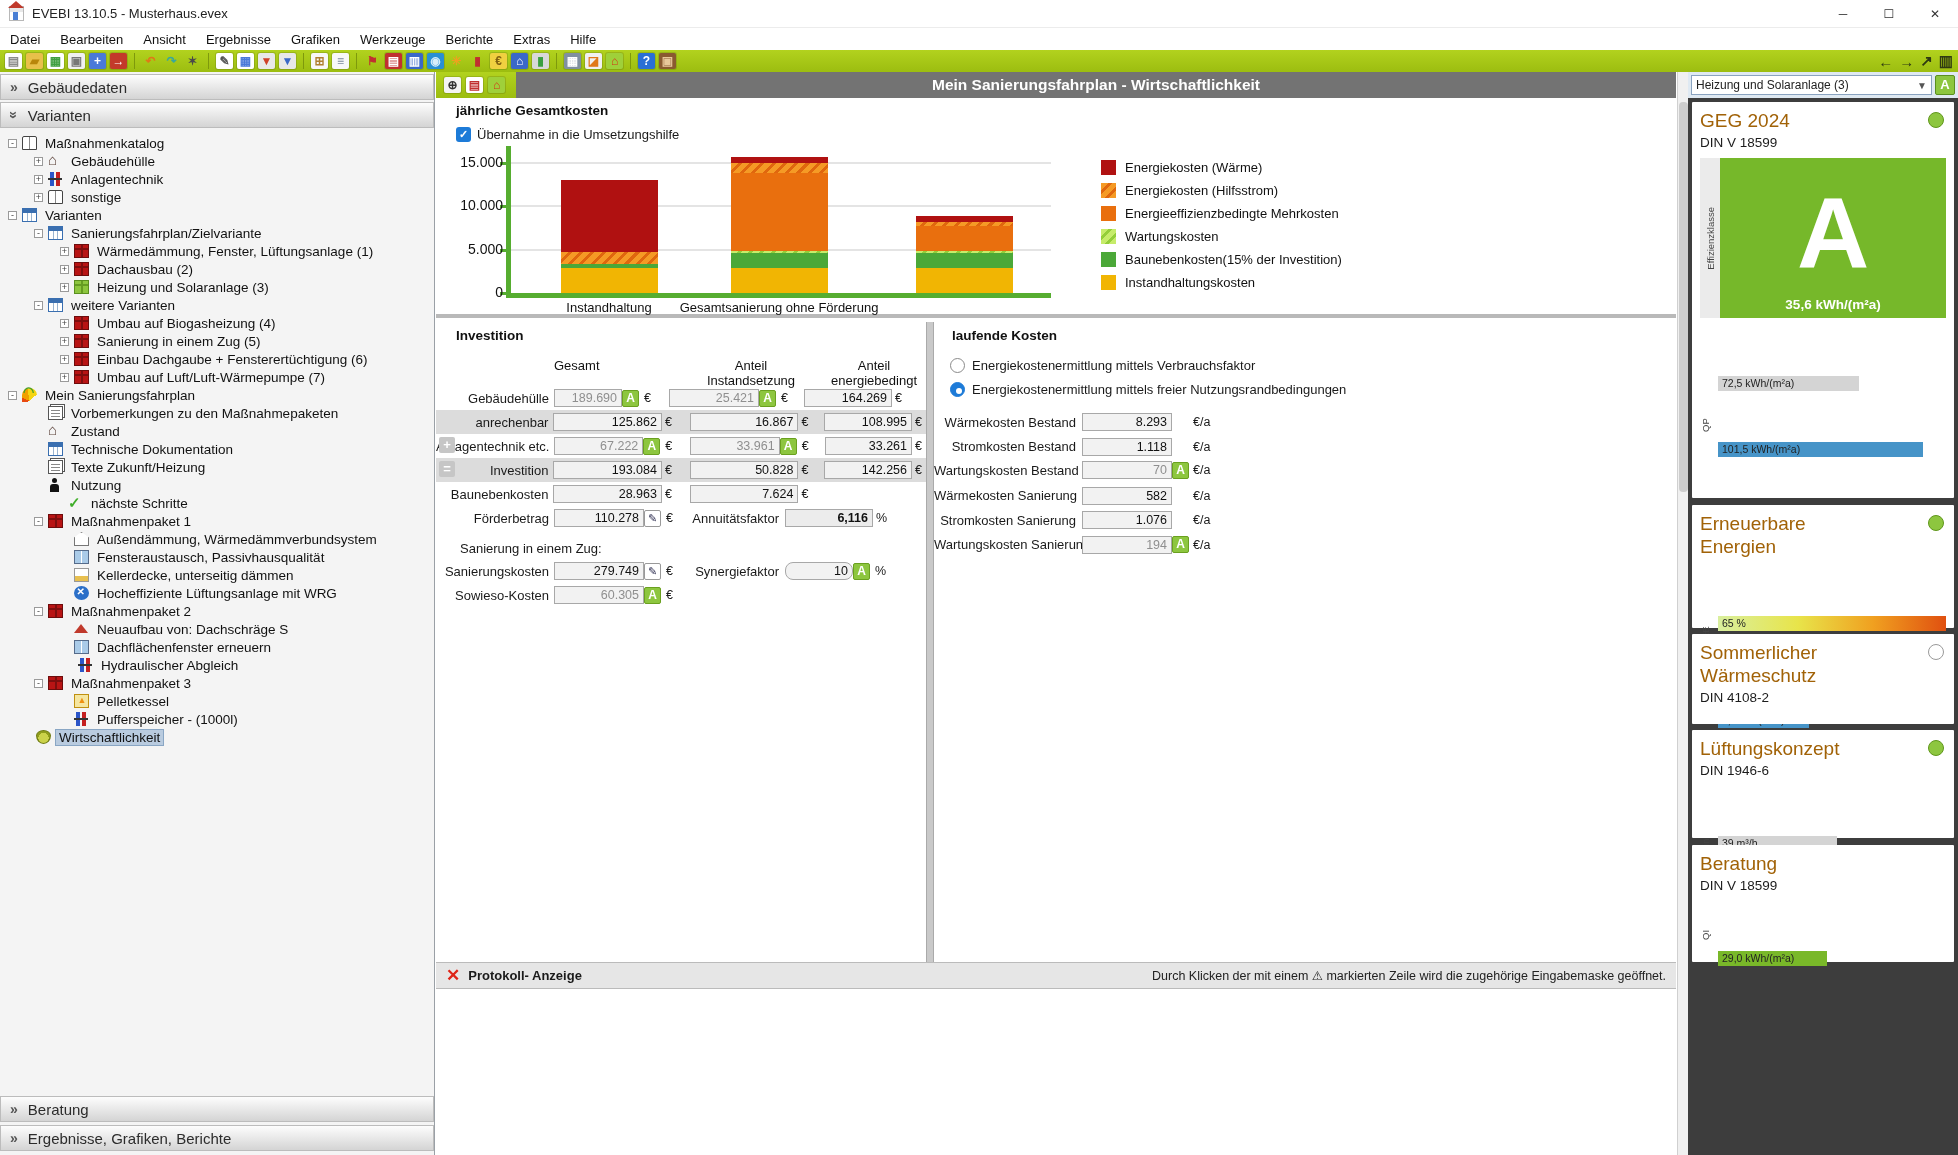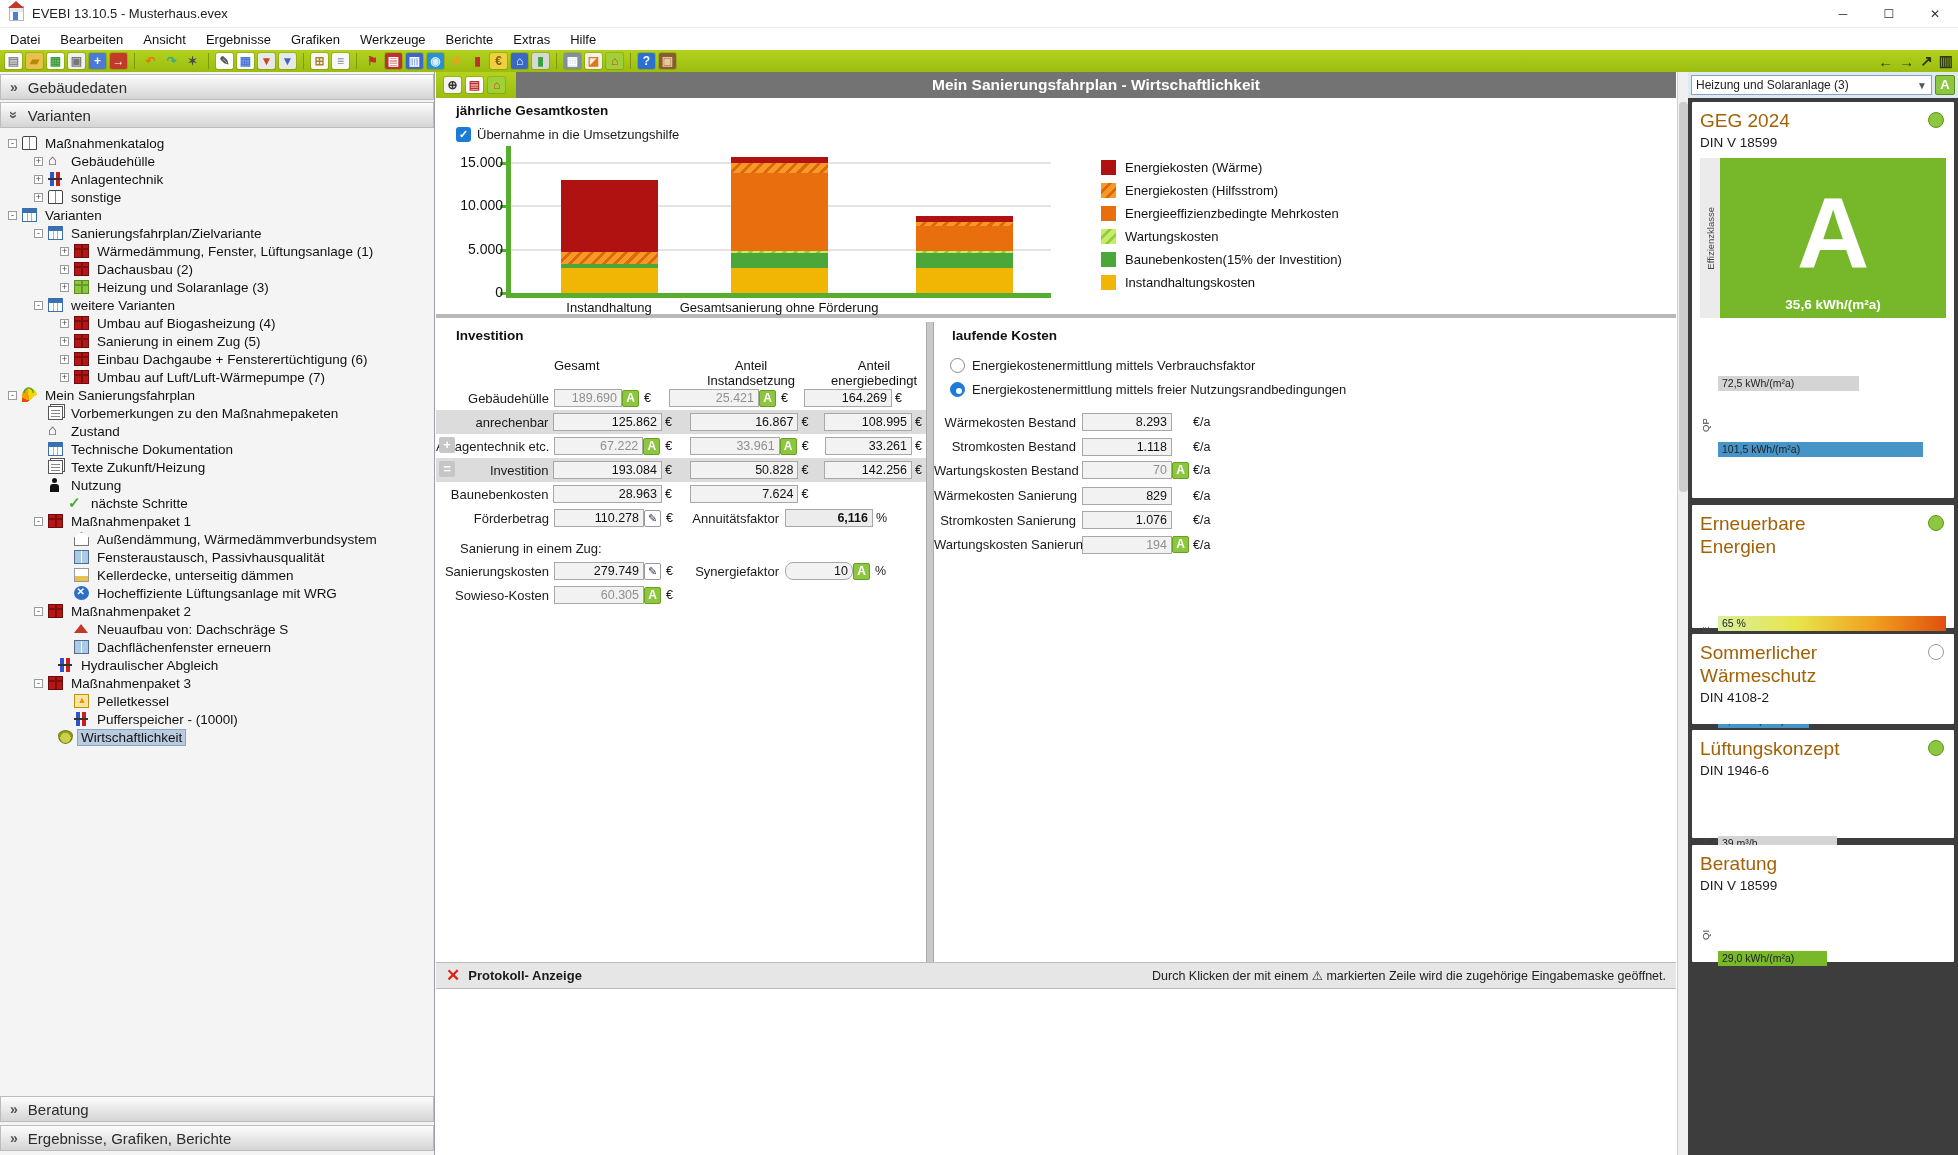--- a/index.html
+++ b/index.html
@@ -383,41 +383,41 @@
       <div class="tree-row" style="padding-left: 60px;">
         <span class="exp-none"></span>
         <span class="t-icon ti-roof"></span>
         <span class="t-label">Neuaufbau von: Dachschräge S</span>
       </div>
       <div class="tree-row" style="padding-left: 60px;">
         <span class="exp-none"></span>
         <span class="t-icon ti-window"></span>
         <span class="t-label">Dachflächenfenster erneuern</span>
       </div>
-      <div class="tree-row" style="padding-left: 44px;">
+      <div class="tree-row" style="padding-left: 64px;">
         <span class="exp-none"></span>
         <span class="t-icon ti-pipes"></span>
         <span class="t-label">Hydraulischer Abgleich</span>
       </div>
       <div class="tree-row" style="padding-left: 34px;">
         <span class="expander">-</span>
         <span class="t-icon ti-gift-red"></span>
         <span class="t-label">Maßnahmenpaket 3</span>
       </div>
       <div class="tree-row" style="padding-left: 60px;">
         <span class="exp-none"></span>
         <span class="t-icon ti-flame"></span>
         <span class="t-label">Pelletkessel</span>
       </div>
       <div class="tree-row" style="padding-left: 60px;">
         <span class="exp-none"></span>
         <span class="t-icon ti-pipes"></span>
         <span class="t-label">Pufferspeicher - (1000l)</span>
       </div>
-      <div class="tree-row" style="padding-left: 44px;">
+      <div class="tree-row" style="padding-left: 22px;">
         <span class="exp-none"></span>
         <span class="t-icon ti-money"></span>
         <span class="t-label selected">Wirtschaftlichkeit</span>
       </div>
     </div>
   <div class="bar-header" style="top:1024px;">
     <span class="chev">»</span>
     <span>Beratung</span>
   </div>
   <div class="bar-header" style="top:1053px;">
@@ -663,21 +663,21 @@
           <div class="lk-row" style="top: 136px;">
             <span class="lk-label">Wartungskosten Bestand</span>
             <span class="vbox muted" style="width: 90px;">70</span>
             <span class="badge-slot">
               <span class="badge-a">A</span>
             </span>
             <span class="lk-unit">€/a</span>
           </div>
           <div class="lk-row" style="top: 161.5px;">
             <span class="lk-label">Wärmekosten Sanierung</span>
-            <span class="vbox" style="width: 90px;">829</span>
+            <span class="vbox" style="width: 90px;">582</span>
             <span class="badge-slot"></span>
             <span class="lk-unit">€/a</span>
           </div>
           <div class="lk-row" style="top: 186px;">
             <span class="lk-label">Stromkosten Sanierung</span>
             <span class="vbox" style="width: 90px;">1.076</span>
             <span class="badge-slot"></span>
             <span class="lk-unit">€/a</span>
           </div>
           <div class="lk-row" style="top: 210.5px;">

